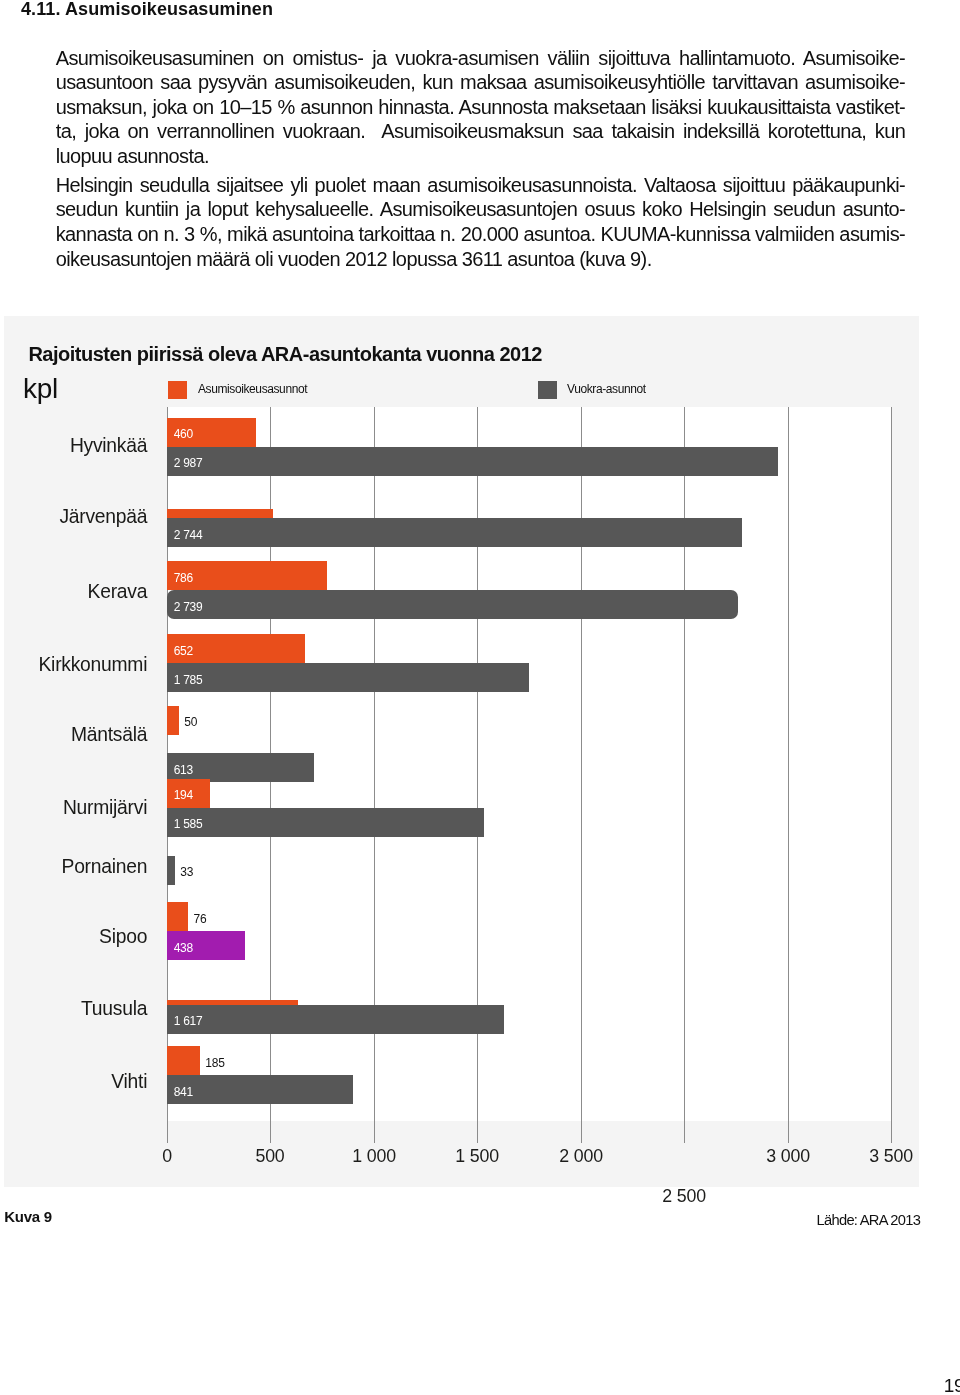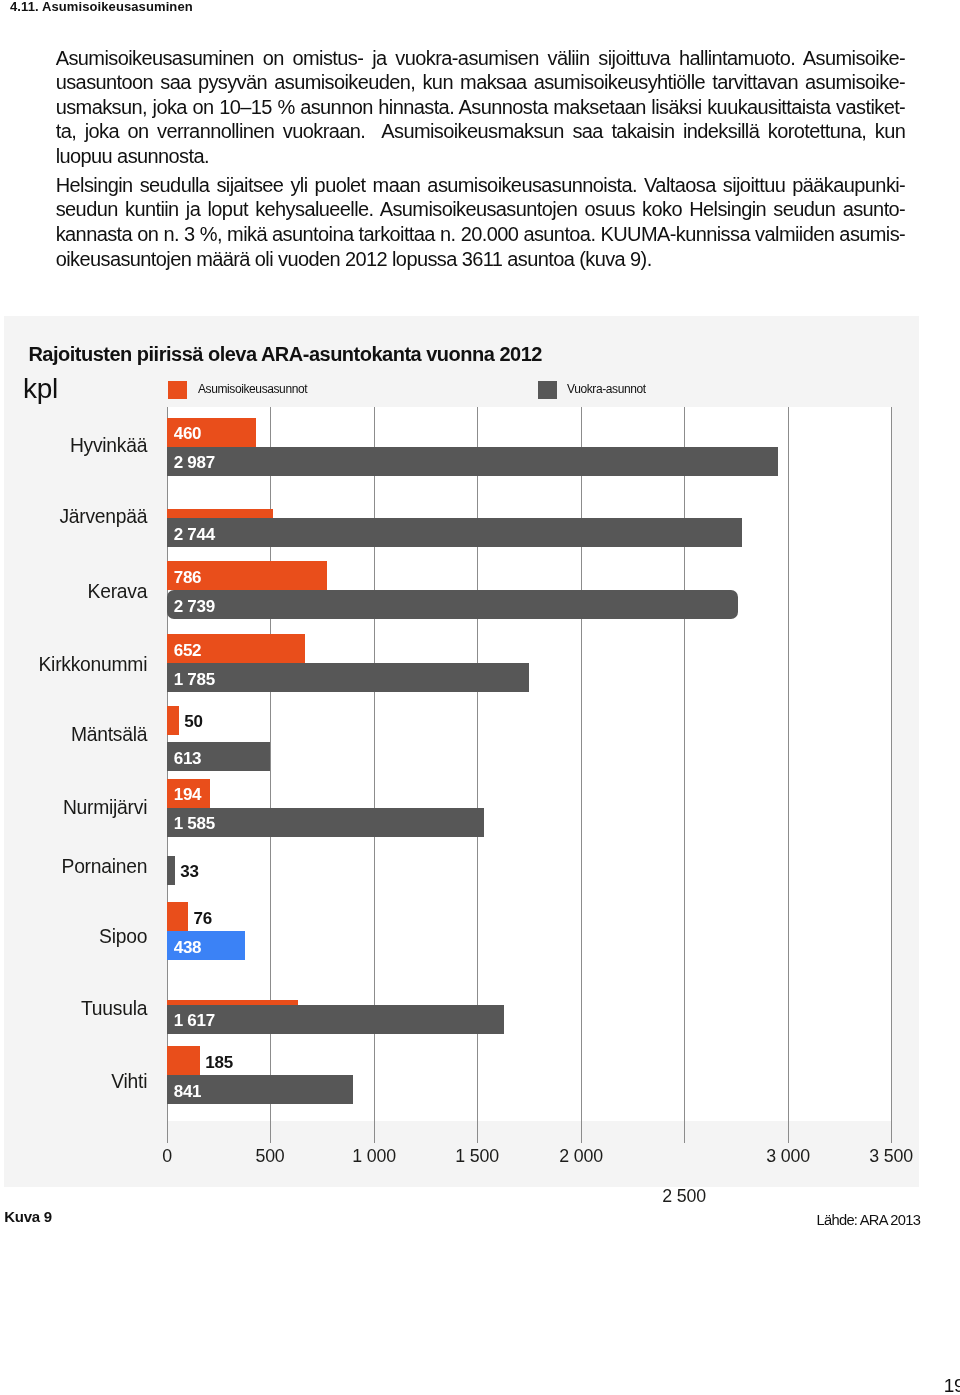--- a/index.html
+++ b/index.html
@@ -4,21 +4,21 @@
 <style>
   html,body{margin:0;padding:0;}
   body{width:960px;height:1395px;background:#ffffff;overflow:hidden;
        font-family:"Liberation Sans",sans-serif;color:#111111;
        -webkit-font-smoothing:antialiased;
        
        filter:opacity(1);}
   .page{position:relative;width:960px;height:1395px;}
 
   
-  #heading{position:absolute;left:10px;top:-0.8px;font-size:13px;font-weight:bold;
+  #heading{position:absolute;left:21px;top:-0.8px;font-size:18px;font-weight:bold;
            letter-spacing:0.1px;white-space:nowrap;}
 
   
   #body-copy{position:absolute;left:55.7px;top:45.6px;width:849.5px;}
   .para{margin:0 0 4.3px 0;}
   .tline{font-size:20px;letter-spacing:-0.6px;line-height:24.6px;
          text-align:justify;text-align-last:justify;white-space:pre-wrap;}
   .tline.last{text-align-last:left;}
 
   
@@ -29,21 +29,21 @@
   #unit-label{position:absolute;left:23px;top:378.6px;font-size:28px;
               letter-spacing:-0.3px;line-height:20px;}
   .legend-item{position:absolute;top:378.6px;font-size:12px;letter-spacing:-0.4px;line-height:20px;}
   .legend-swatch{position:absolute;width:18.6px;height:17.5px;top:381px;}
 
   
   #plot{position:absolute;left:167px;top:407px;width:725px;height:714px;background:#ffffff;}
   .gridline{position:absolute;top:0;width:1px;background:#8c8c8c;}
   .bar{position:absolute;left:0;height:29px;}
   .bar .vlabel{position:absolute;left:6.7px;top:50%;margin-top:-8.0px;
-               font-size:17px;font-weight:bold;color:#ffffff;white-space:nowrap;
+               font-size:12px;font-weight:normal;color:#ffffff;white-space:nowrap;
                letter-spacing:-0.25px;line-height:20px;}
   .bar .vlabel.outside{left:auto;color:#141414;}
   .catlabel{position:absolute;width:120px;text-align:right;font-size:19.3px;
             letter-spacing:-0.25px;color:#1a1a18;}
   .ticklabel{position:absolute;font-size:17.8px;letter-spacing:-0.15px;line-height:17.8px;text-align:center;color:#1d1d1b;}
 
   
   #fig-caption{position:absolute;left:4.3px;top:1208.8px;font-size:15px;font-weight:bold;
                letter-spacing:-0.3px;line-height:15px;}
   #source-note{position:absolute;left:816.6px;top:1213.4px;font-size:14.7px;
@@ -113,36 +113,36 @@
         </div>
         <div class="bar" style="top: 227px; width: 138.2px; background: rgb(233, 78, 27);">
           <span class="vlabel">652</span>
         </div>
         <div class="bar" style="top: 256px; width: 362.1px; background: rgb(87, 87, 87);">
           <span class="vlabel">1 785</span>
         </div>
         <div class="bar" style="top: 298.5px; width: 12px; background: rgb(233, 78, 27);">
           <span class="vlabel outside" style="left: 17.3px;">50</span>
         </div>
-        <div class="bar" style="top: 335px; width: 103px; background: rgb(87, 87, 87);">
+        <div class="bar" style="top: 346px; width: 103px; background: rgb(87, 87, 87); padding-left: 44px;">
           <span class="vlabel">613</span>
         </div>
         <div class="bar" style="top: 371.5px; width: 43.3px; background: rgb(233, 78, 27);">
           <span class="vlabel">194</span>
         </div>
         <div class="bar" style="top: 400.5px; width: 317px; background: rgb(87, 87, 87);">
           <span class="vlabel">1 585</span>
         </div>
         <div class="bar" style="top: 448.6px; width: 8px; background: rgb(87, 87, 87);">
           <span class="vlabel outside" style="left: 13.3px;">33</span>
         </div>
         <div class="bar" style="top: 495.2px; width: 21.2px; background: rgb(233, 78, 27);">
           <span class="vlabel outside" style="left: 26.5px;">76</span>
         </div>
-        <div class="bar" style="top: 524.2px; width: 77.6px; background: #3b82f6;">
+        <div class="bar" style="top: 524.2px; width: 77.6px; background: #a21caf;">
           <span class="vlabel">438</span>
         </div>
         <div class="bar" style="top: 568.5px; width: 131.3px; background: rgb(233, 78, 27); margin-top: 24px;">
           <span class="vlabel">616</span>
         </div>
         <div class="bar" style="top: 597.5px; width: 336.8px; background: rgb(87, 87, 87);">
           <span class="vlabel">1 617</span>
         </div>
         <div class="bar" style="top: 639px; width: 33px; background: rgb(233, 78, 27);">
           <span class="vlabel outside" style="left: 38.3px;">185</span>

